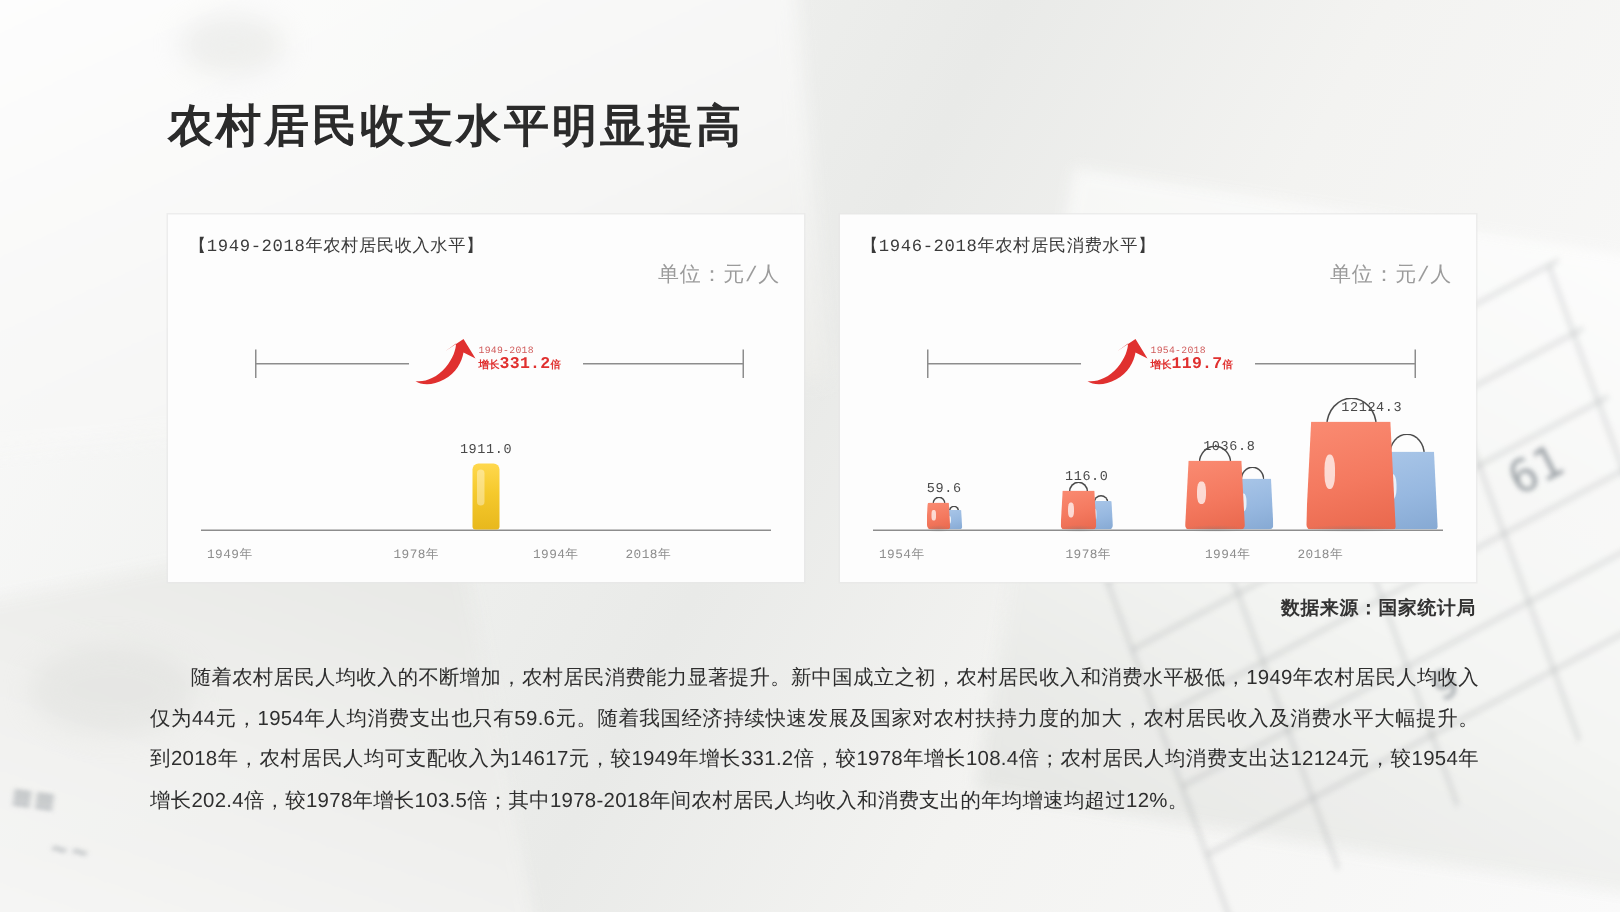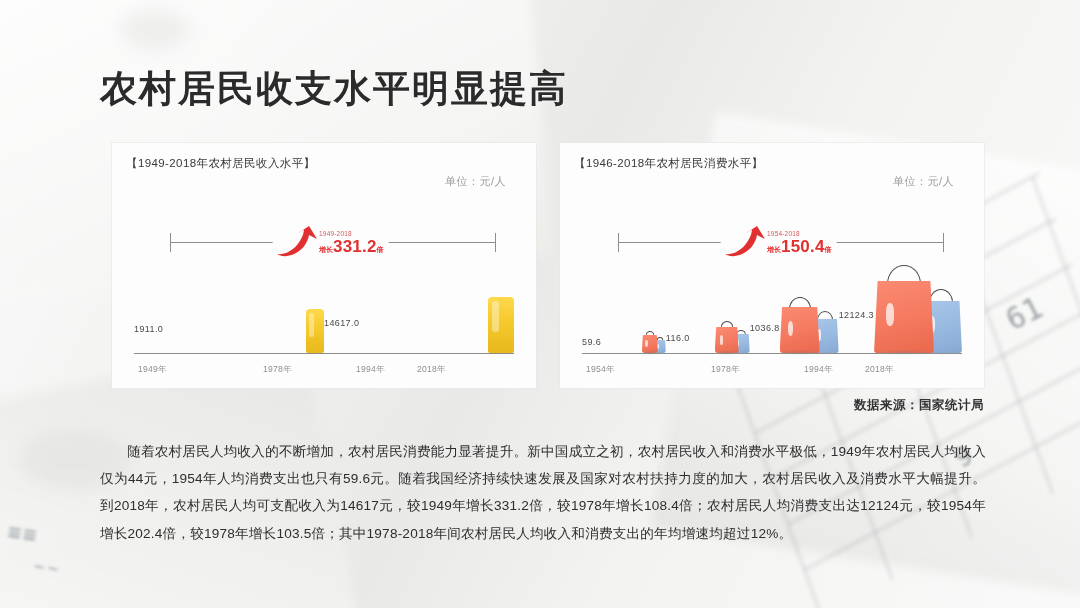--- a/index.html
+++ b/index.html
@@ -66,52 +66,53 @@
   .bg-blob {
     position: absolute; border-radius: 50%;
     filter: blur(9px); opacity: .5;
   }
 
   
   .slide { position: absolute; inset: 0; }
 
   .page-title {
     position: absolute;
-    left: 100px; top: 64px;
-    font-size: 37px;
+    left: 112px; top: 64px;
+    font-size: 30px;
     font-weight: bold;
     color: #2b2b2b;
     letter-spacing: 2px;
     text-shadow: 0 1px 0 rgba(255,255,255,.6);
   }
 
   .charts-row {
     position: absolute;
     left: 112px; top: 143px;
     width: 872px; height: 245px;
     display: flex;
     gap: 24px;
   }
   .chart-card {
     position: relative;
     background: #fdfdfd;
     flex: 1 1 0;
     padding: 13px 14px 0 14px;
     box-shadow: 0 0 0 1px rgba(230,230,230,.65);
+    font-family: Liberation Mono, monospace;
   }
   .chart-title {
     font-size: 11.5px;
     color: #3a3a3a;
     letter-spacing: .4px;
     white-space: nowrap;
   }
   .chart-unit {
     position: absolute;
-    right: 30px; top: 31px;
-    font-size: 11px;
+    right: 16px; top: 31px;
+    font-size: 14px;
     color: #9b9b9b;
     letter-spacing: .5px;
   }
 
   
   .annot {
     position: absolute;
     left: 58px; right: 40px; top: 88px;
     height: 34px;
   }
@@ -143,21 +144,21 @@
     line-height: 1.05;
     white-space: nowrap;
   }
   .annot .range {
     font-size: 6.5px; color: #d05a5a; letter-spacing: .2px;
   }
   .annot .grow {
     font-size: 7px; color: #e0302f; font-weight: bold;
   }
   .annot .grow b {
-    font-size: 17px; letter-spacing: .2px;
+    font-size: 11px; letter-spacing: .2px;
   }
 
   
   .plot {
     position: absolute;
     left: 14px; right: 14px; bottom: 0; top: 95px;
   }
   .axis-line {
     position: absolute;
     left: 8px; right: 8px; bottom: 34px;
@@ -165,23 +166,23 @@
   }
   .bars {
     position: absolute;
     left: 8px; right: 8px; bottom: 35px; top: 0;
     display: flex;
     align-items: flex-end;
   }
   .bar-col {
     flex: 1 1 0;
     display: flex;
-    flex-direction: row;
+    flex-direction: column;
     align-items: center;
-    justify-content: space-between;
+    justify-content: flex-start;
     position: relative;
   }
   .bar-val {
     font-size: 9px;
     color: #4a4a4a;
     letter-spacing: .4px;
     margin-bottom: 4px;
     white-space: nowrap;
   }
   
@@ -338,24 +339,20 @@
       </div>
 
       <div class="plot">
         <div class="axis-line"></div>
 
         <div class="bars">
           <div class="bar-col">
             <div class="bar-val">1911.0</div>
             <div class="coin" style="width:18px;height:44px;"></div>
           </div>
-          <div class="bar-col">
-            <div class="bar-val">14617.0</div>
-            <div class="coin" style="width:26px;height:56px;"></div>
-          </div>
         </div>
 
         <div class="xlabels">
           <span class="first">1949年</span>
           <span>1978年</span>
           <span>1994年</span>
           <span class="last">2018年</span>
         </div>
       </div>
     </div>
@@ -368,21 +365,21 @@
         <div class="rule"></div>
         <div class="cap l"></div>
         <div class="cap r"></div>
         <div class="mask"></div>
         <svg class="swoosh" width="46" height="32" viewBox="0 0 46 32">
           <path d="M2 29 C8 30 16 27 22 20 C27 14 29 8 29 4 L22 9 L34 1 L42 14 L34 10 C33 16 29 24 21 28 C14 32 6 32 2 29 Z" fill="#e0302f"></path>
         </svg>
         <div class="labels">
           <div class="range">1954-2018</div>
           <div class="grow">
-            <span>增长</span><b>150.4</b><span>倍</span>
+            <span>增长</span><b>119.7</b><span>倍</span>
           </div>
         </div>
       </div>
 
       <div class="plot">
         <div class="axis-line"></div>
 
         <div class="bars">
 
           <div class="bar-col">

